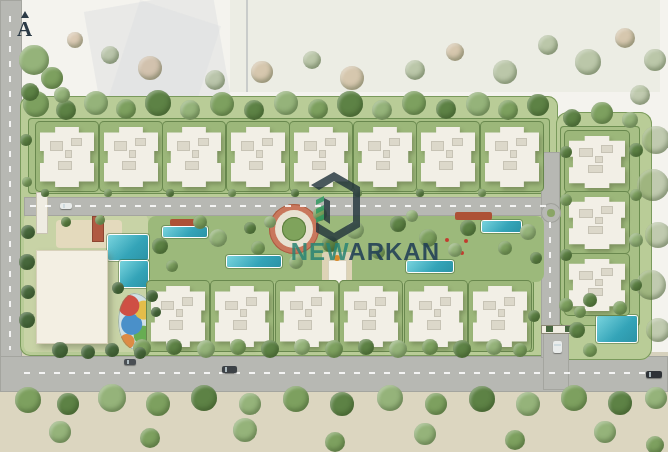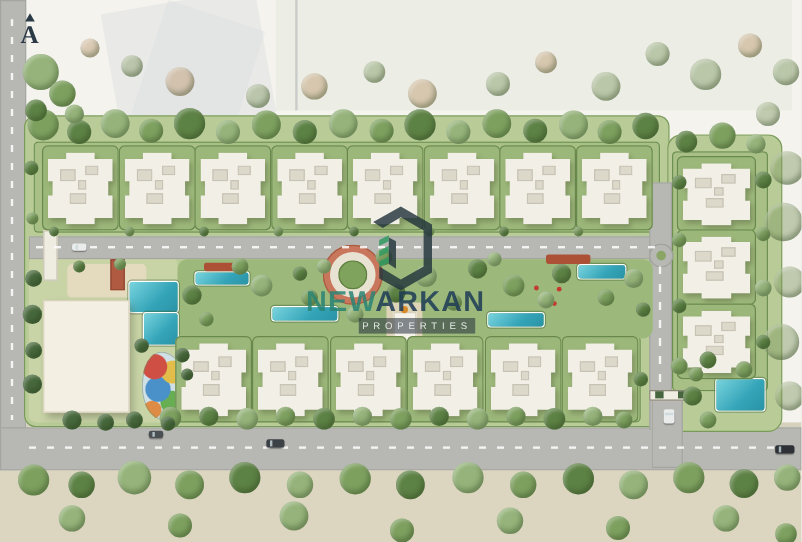--- a/index.html
+++ b/index.html
@@ -17,21 +17,21 @@
         radial-gradient(circle at 70% 74%,#67ad52 0 9px,transparent 10px),
         radial-gradient(circle at 25% 85%,#dd8b45 0 7px,transparent 8px),
         #cfe0e6;
         border-radius:45% 55% 50% 50%/50% 45% 55% 50%;
         box-shadow:inset 0 0 0 1px rgba(120,140,100,.5);}
   .bld{position:relative;width:100%;height:100%;background:#f2efe6;
        clip-path:polygon(28% 0,72% 0,72% 9%,100% 9%,100% 40%,93% 40%,93% 60%,100% 60%,100% 91%,72% 91%,72% 100%,28% 100%,28% 91%,0 91%,0 60%,7% 60%,7% 40%,0 40%,0 9%,28% 9%);}
   .bld .u{position:absolute;background:#dcd8ca;box-shadow:inset 0 0 0 1px #c7c3b5;}
   .watermark{position:absolute;left:0;top:0;width:668px;height:452px;z-index:50;pointer-events:none;}
   .wm-logo{position:absolute;left:306px;top:170px;opacity:.88;}
-  .wm-name{position:absolute;left:255px;top:238px;width:185px;text-align:left;
+  .wm-name{position:absolute;left:255px;top:238px;width:185px;text-align:right;
            font-size:24px;font-weight:bold;letter-spacing:1px;opacity:.85;}
   .wm-new{color:#2a8474;}
   .wm-arkan{color:#1d3b55;}
   .wm-band{position:absolute;left:299px;top:265px;width:97px;height:13px;
            background:rgba(33,46,58,0.55);color:rgba(235,240,237,0.95);
            font-size:8px;letter-spacing:4px;text-align:center;line-height:13px;}
   .north{position:absolute;left:17px;top:11px;z-index:60;color:#2b3a46;
          font-family:"Liberation Serif",serif;font-weight:bold;font-size:21px;line-height:1;text-align:center;}
   .north-tri{width:0;height:0;border-left:4px solid transparent;border-right:4px solid transparent;
              border-bottom:7px solid #2b3a46;margin:0 auto 1px;}
@@ -52,21 +52,20 @@
       <path d="M18 28 V50 L24 54 V31 Z" fill="#22343c" opacity="0.92"></path>
       <g fill="#2f9960" opacity="0.95">
         <path d="M10 30 l8 -4 v5 l-8 4 Z"></path>
         <path d="M10 39 l8 -4 v5 l-8 4 Z"></path>
         <path d="M10 48 l8 -4 v5 l-8 4 Z"></path>
       </g>
     </svg>
     <div class="wm-name">
       <span class="wm-new">NEW</span><span class="wm-arkan">ARKAN</span>
     </div>
-    <div class="wm-band">PROPERTIES</div>
   </div>
 
 <div class="abs" style="left: 92px; top: 0px; width: 130px; height: 105px; background: rgba(205, 209, 214, 0.28); transform: rotate(-10deg);"></div>
     <div class="abs" style="left: 118px; top: 10px; width: 85px; height: 130px; background: rgba(214, 218, 222, 0.3); transform: rotate(18deg);"></div>
     <div class="abs" style="left: 230px; top: 0px; width: 430px; height: 92px; background: rgba(210, 218, 200, 0.25);"></div>
     <div class="abs" style="left: 246px; top: 0px; width: 2px; height: 92px; background: rgba(150, 156, 162, 0.4);"></div>
     <div class="abs" style="left: 0px; top: 390px; width: 668px; height: 62px; background: rgb(220, 214, 192);"></div>
     <div class="abs road" style="left: 0px; top: 0px; width: 22px; height: 392px; background: rgb(183, 184, 179);"></div>
     <div class="abs road" style="left: 0px; top: 356px; width: 668px; height: 36px; background: rgb(183, 184, 179);"></div>
     <div class="abs" style="left: 22px; top: 352px; width: 646px; height: 4px; background: rgb(214, 209, 189);"></div>

